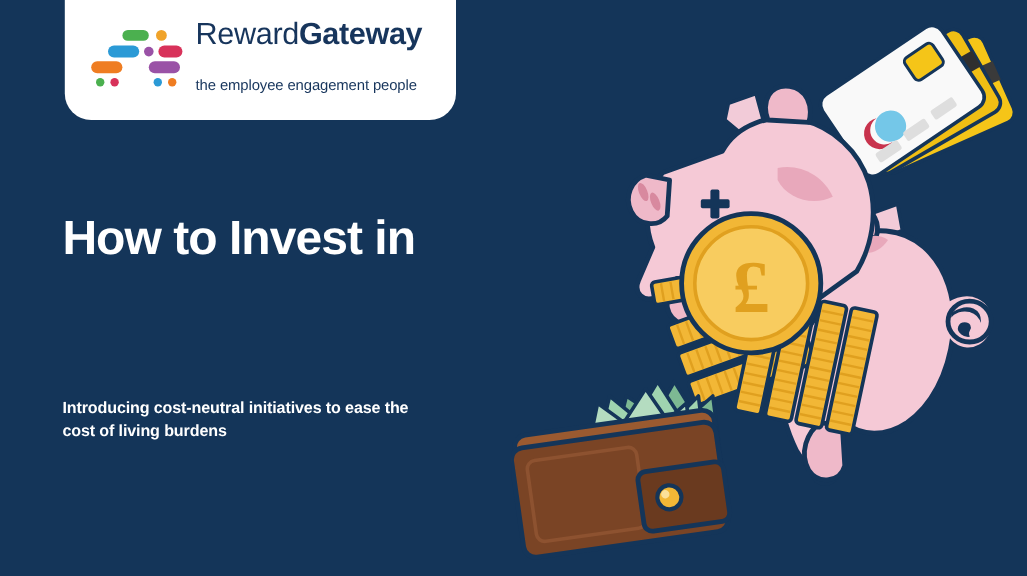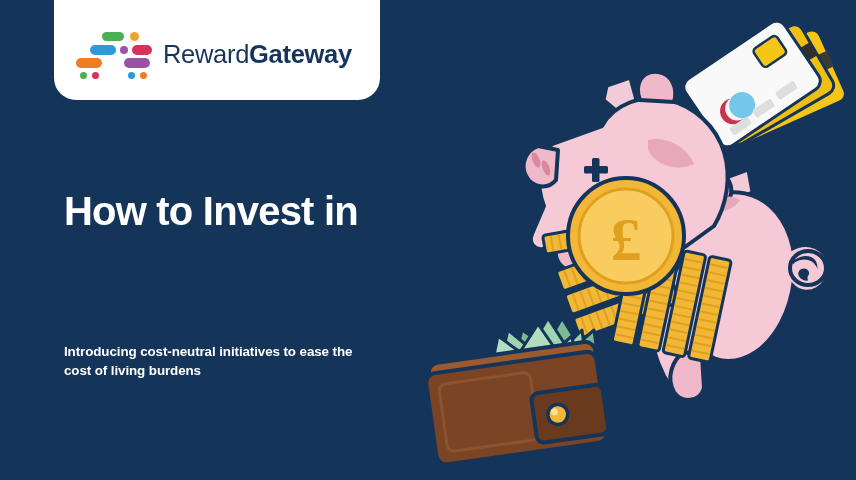--- a/index.html
+++ b/index.html
@@ -73,35 +73,35 @@
     white-space: nowrap;
     margin-top: 6px;
   }
 
   
   .headline {
     position: absolute;
     left: 52px;
     top: 176px;
     width: 360px;
-    margin: 12px;
+    margin: 0;
     color: #ffffff;
     font-size: 40px;
     font-weight: 700;
     line-height: 1.18;
     letter-spacing: -0.8px;
   }
   .headline .hl-line { display: block; white-space: nowrap; }
 
   .subhead {
     position: absolute;
     left: 52px;
     top: 330px;
     width: 310px;
-    margin: 12px;
+    margin: 0;
     color: #ffffff;
     font-size: 13.4px;
     font-weight: 700;
     line-height: 1.42;
     letter-spacing: -0.1px;
   }
 
   
   .art {
     position: absolute;
@@ -293,20 +293,21 @@
         <i style="left:4px;  top:40px; width:7px;  height:7px;  background:#4bb04f;"></i>
         <i style="left:16px; top:40px; width:7px;  height:7px;  background:#d8325a;"></i>
         <i style="left:52px; top:40px; width:7px;  height:7px;  background:#2b9ad6;"></i>
         <i style="left:64px; top:40px; width:7px;  height:7px;  background:#ef7d22;"></i>
       </div>
 
       <div class="logo-words">
         <div class="wordmark">
           <span class="w-light">Reward</span><span class="w-bold">Gateway</span>
         </div>
+        <div class="tagline">the employee engagement people</div>
       </div>
 
     </div>
   </div>
 
   <h1 class="headline">
     <span class="hl-line">How to Invest in</span>
   </h1>
 
   <p class="subhead">Introducing cost-neutral initiatives to ease the cost of living burdens</p>

